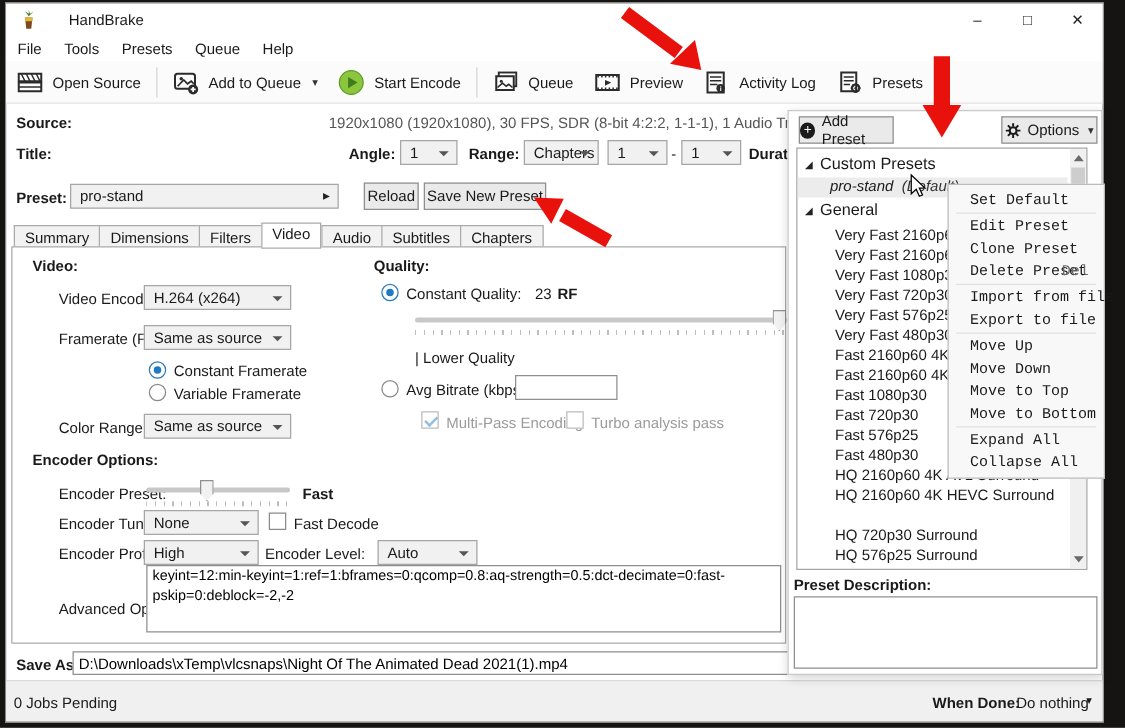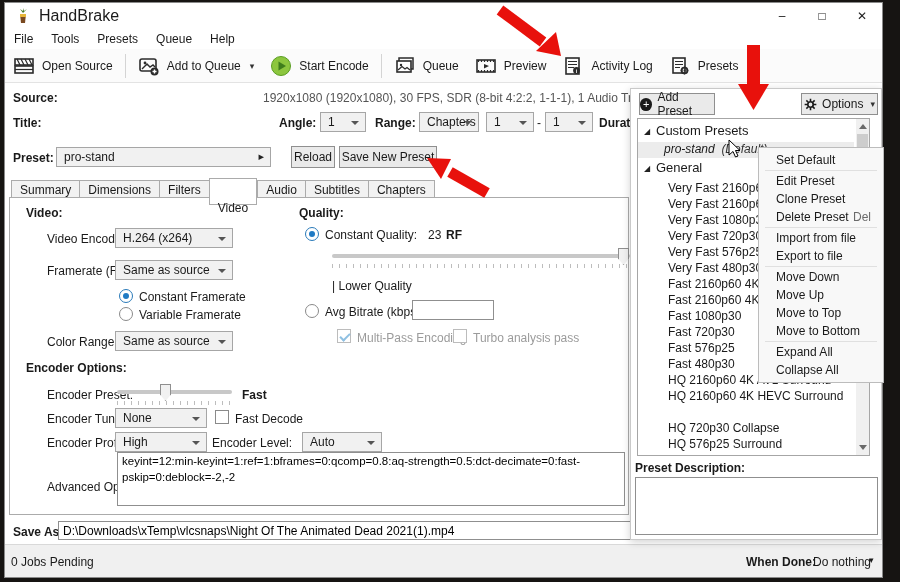--- a/index.html
+++ b/index.html
@@ -4,21 +4,21 @@
 <style>
   * { margin:0; padding:0; box-sizing:border-box; }
   html,body { background:#161412; }
   .stage { position:relative; width:900px; height:582px; background:#161412; overflow:hidden;
            font-family:"Liberation Sans", sans-serif; color:#1a1a1a; }
   .window { position:absolute; left:4px; top:2px; width:879px; height:576px; background:#fff;
             border:1px solid #8a8a8a; }
   
   .titlebar { position:absolute; left:0; top:0; width:100%; height:26px; background:#fff; display:flex; align-items:center; }
   .app-icon { margin-left:10px; width:16px; height:16px; display:inline-block; }
-  .app-title { margin-left:8px; font-size:16px; }
+  .app-title { margin-left:24px; font-size:12px; }
   .win-controls { position:absolute; right:0; top:0; height:26px; display:flex; }
   .win-btn { width:40px; height:26px; display:flex; align-items:center; justify-content:center; font-size:12px; color:#222; }
   
   .menubar { position:absolute; left:0; top:26px; width:100%; height:20px; background:#fff; display:flex; align-items:center; font-size:12px; }
   .menu-item { padding:2px 9px; }
   
   .toolbar { position:absolute; left:0; top:46px; width:100%; height:34px; background:#fbfbfb;
              border-bottom:1px solid #e3e3e3; display:flex; align-items:center; font-size:12px; }
   .tool-btn { display:flex; align-items:center; gap:7px; padding:4px 8px; height:30px; }
   .tool-divider { width:1px; height:24px; background:#d4d4d4; margin:0 4px; }
@@ -33,21 +33,21 @@
   .combo::after { content:""; position:absolute; right:6px; top:8px;
                   border-left:4px solid transparent; border-right:4px solid transparent; border-top:4px solid #555; }
   .combo.noarrow::after { display:none; }
   .combo .right-arr { position:absolute; right:6px; top:2px; font-size:11px; color:#222; }
   .btn { position:absolute; background:#eaeaea; border:1px solid #8f8f8f; font-size:12px;
          display:flex; align-items:center; justify-content:center; }
   
   .tabbar { position:absolute; left:6px; top:175px; height:20px; display:flex; font-size:12px; }
   .tab { padding:2px 8px 3px; border:1px solid #ababab; border-right:none; background:#f2f2f2; margin-top:2px; }
   .tab:last-child { border-right:1px solid #ababab; }
-  .tab.active { background:#fff; margin-top:0; padding-top:22px; border-right:1px solid #ababab; position:relative; z-index:2; height:21px; }
+  .tab.active { background:#fff; margin-top:0; padding-top:1px; border-right:1px solid #ababab; position:relative; z-index:2; height:21px; }
   .content { position:absolute; left:4px; top:194px; width:620px; height:318px; border:1px solid #ababab; background:#fff; }
   
   .radio { position:absolute; width:14px; height:14px; border-radius:50%; border:1px solid #8a8a8a; background:#fff; }
   .radio.sel { border-color:#2a7ab9; }
   .radio.sel::after { content:""; position:absolute; left:3px; top:3px; width:6px; height:6px; border-radius:50%; background:#1f7ac4; }
   .check { position:absolute; width:14px; height:14px; border:1px solid #8a8a8a; background:#fff; }
   .check.dis { border-color:#bcbcbc; }
   .check.on::after { content:""; position:absolute; left:2px; top:3px; width:8px; height:4px;
                      border-left:2px solid #8fc0e2; border-bottom:2px solid #8fc0e2; transform:rotate(-45deg); }
   .slider-track { position:absolute; height:4px; background:#c8c8c8; border-radius:2px; }
@@ -70,21 +70,21 @@
   .tree-header .exp { display:inline-block; width:12px; margin-left:6px; font-size:8px; color:#222; vertical-align:1px; }
   .tree-item { position:absolute; left:0; width:216px; height:16px; padding-left:30px; white-space:nowrap; }
   .scroll { position:absolute; right:0; top:0; width:13px; height:100%; background:#f0f0f0; }
   .scroll .sarrow { position:absolute; left:3px; width:0; height:0; border-left:4px solid transparent; border-right:4px solid transparent; }
   .scroll .up { top:5px; border-bottom:5px solid #6a6a6a; }
   .scroll .down { bottom:5px; border-top:5px solid #6a6a6a; }
   .scroll .sthumb { position:absolute; left:1px; top:15px; width:11px; height:32px; background:#cdcdcd; }
   
   .context-menu { position:absolute; left:758px; top:147px; width:126px; background:#f8f8f8;
                   border:1px solid #bcbcbc; z-index:20; padding:3px 0; font-size:12px; }
-  .cm-item { height:18px; line-height:18px; padding-left:17px; padding-right:0; white-space:nowrap; position:relative; }
+  .cm-item { height:18px; line-height:18px; padding-left:17px; padding-right:0; white-space:nowrap; position:relative;font-family:Liberation Mono, monospace; }
   .cm-sc { position:absolute; right:12px; color:#6a6a6a; }
   .cm-sep { height:1px; background:#e0e0e0; margin:1px 6px; }
   
   .overlay { position:absolute; left:0; top:0; width:900px; height:582px; z-index:50; pointer-events:none; }
 </style>
 </head>
 <body>
 
 <div class="stage">
   <div class="window">
@@ -334,21 +334,21 @@
       <div class="tree-item" style="top:142px;">Very Fast 480p30</div>
       <div class="tree-item" style="top:158px;">Fast 2160p60 4K AV1</div>
       <div class="tree-item" style="top:174px;">Fast 2160p60 4K HEVC</div>
       <div class="tree-item" style="top:190px;">Fast 1080p30</div>
       <div class="tree-item" style="top:206px;">Fast 720p30</div>
       <div class="tree-item" style="top:222px;">Fast 576p25</div>
       <div class="tree-item" style="top:238px;">Fast 480p30</div>
       <div class="tree-item" style="top:254px;">HQ 2160p60 4K AV1 Surround</div>
       <div class="tree-item" style="top:270px;">HQ 2160p60 4K HEVC Surround</div>
       <div class="tree-item" style="top:286px;margin-top:48px;">HQ 1080p30 Surround</div>
-      <div class="tree-item" style="top:302px;">HQ 720p30 Collapse</div>
+      <div class="tree-item" style="top:302px;">HQ 720p30 Surround</div>
       <div class="tree-item" style="top:318px;">HQ 576p25 Surround</div>
       <div class="scroll">
         <span class="sarrow up"></span>
         <span class="sthumb"></span>
         <span class="sarrow down"></span>
       </div>
     </div>
 
     <span class="lbl b" style="left:4px; top:372px;">Preset Description:</span>
     <textarea class="field" style="left: 4px; top: 388px; width: 243px; height: 58px;"></textarea>
@@ -360,22 +360,22 @@
     <div class="cm-item">Edit Preset</div>
     <div class="cm-item">Clone Preset</div>
     <div class="cm-item">
       <span>Delete Preset</span>
       <span class="cm-sc">Del</span>
     </div>
     <div class="cm-sep"></div>
     <div class="cm-item">Import from file</div>
     <div class="cm-item">Export to file</div>
     <div class="cm-sep"></div>
+    <div class="cm-item">Move Up</div>
     <div class="cm-item">Move Down</div>
-    <div class="cm-item">Move Up</div>
     <div class="cm-item">Move to Top</div>
     <div class="cm-item">Move to Bottom</div>
     <div class="cm-sep"></div>
     <div class="cm-item">Expand All</div>
     <div class="cm-item">Collapse All</div>
   </div>
 
   <svg class="overlay" viewBox="0 0 900 582">
     <g>
       <line x1="500" y1="10" x2="543" y2="42" stroke="#e8110c" stroke-width="11"></line>

